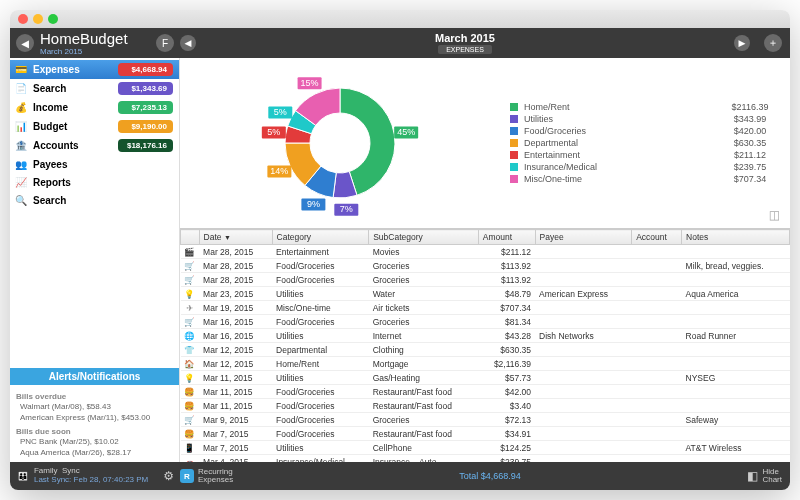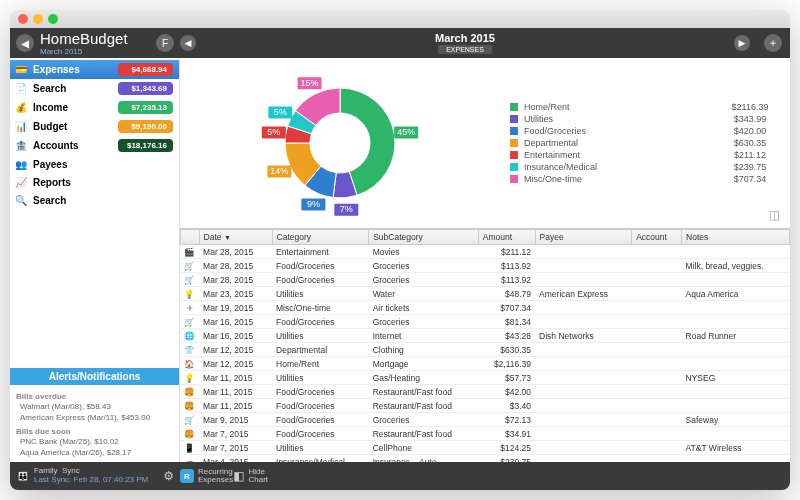--- a/index.html
+++ b/index.html
@@ -391,18 +391,19 @@
       <div class="bb-sync">
         <span><span>Family</span> &nbsp;<span>Sync</span></span>
         <span style="color:#7aa6d8">Last Sync: Feb 28, 07:40:23 PM</span>
       </div>
       <span class="gear">⚙</span>
     </div>
     <div class="bb-mid">
       <div class="bb-r">R</div>
       <div style="line-height:1.05"><span>Recurring</span><br><span>Expenses</span></div>
     </div>
+    <div class="bb-total">Total  $4,668.94</div>
     <div class="bb-right">
       <span style="font-size:12px">◧</span>
       <div style="line-height:1.05"><span>Hide</span><br><span>Chart</span></div>
     </div>
   </div>
 </div>
 
 </body></html>

